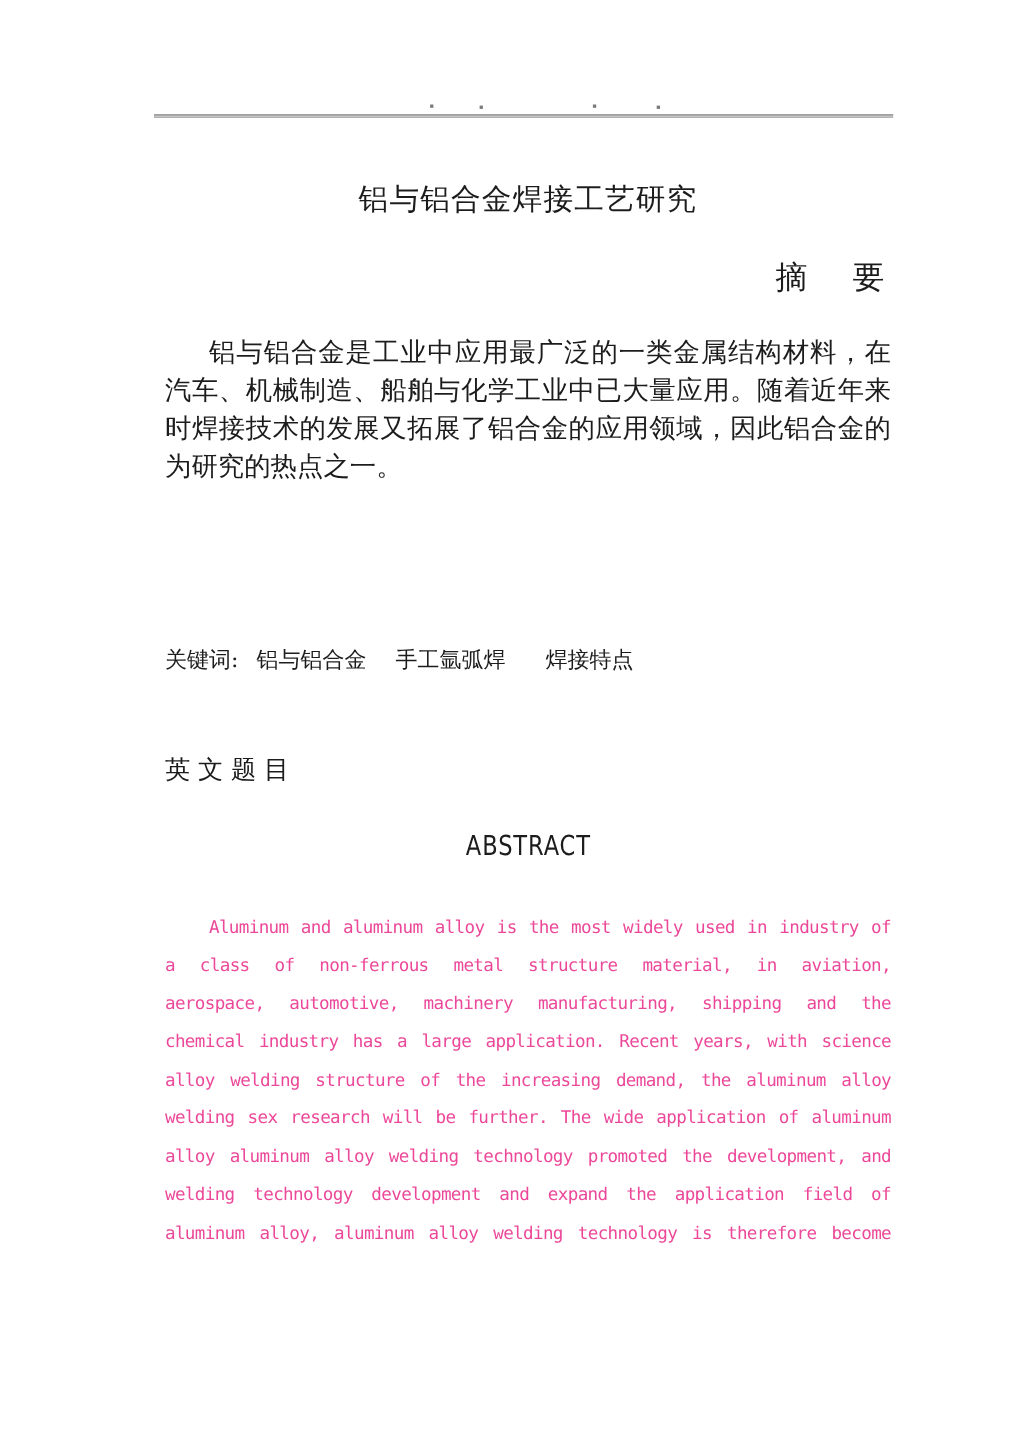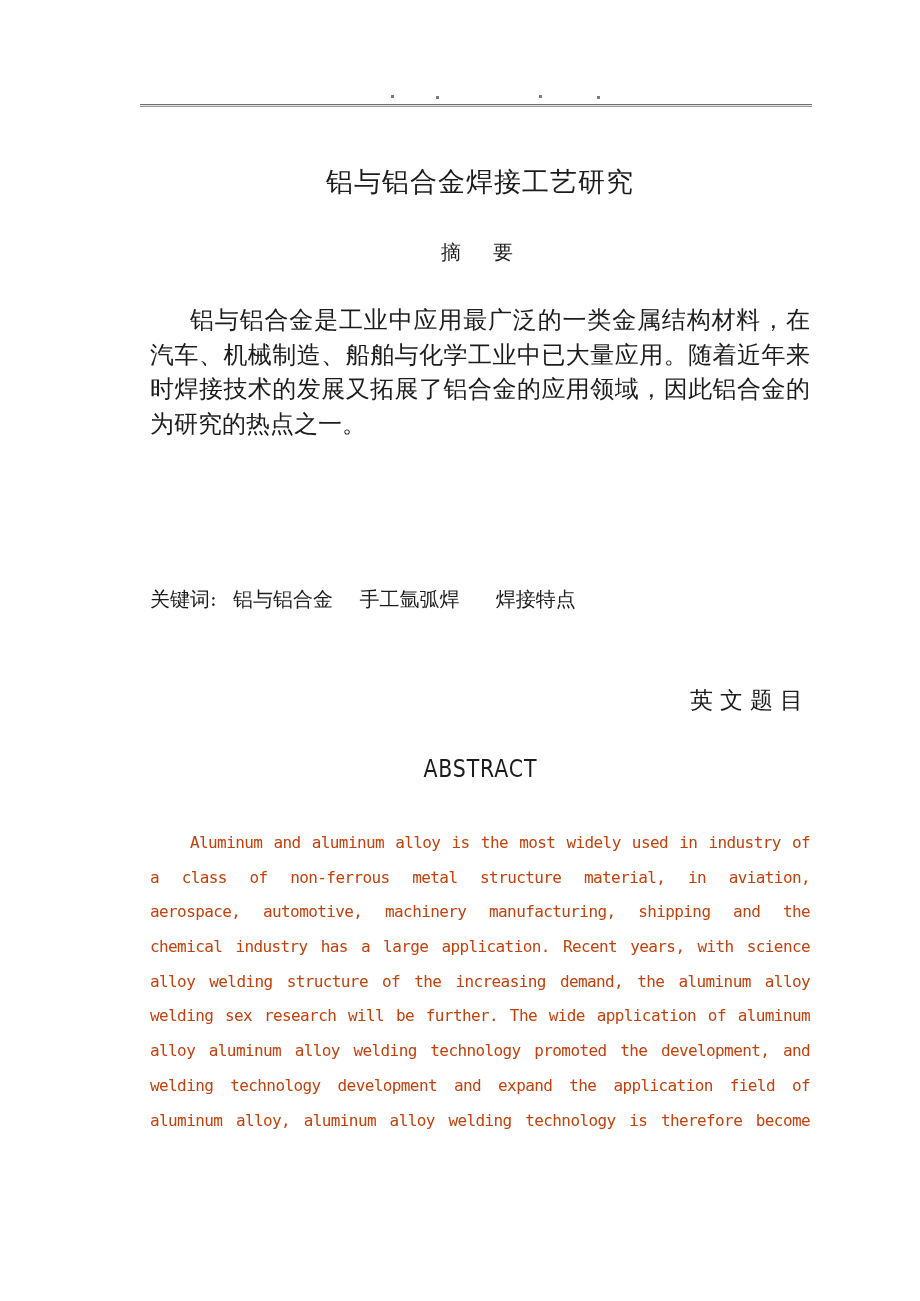--- a/index.html
+++ b/index.html
@@ -13,49 +13,49 @@
   .hdr-rule{
     position:absolute;left:140px;top:104px;width:672px;height:1px;
     border-top:1px solid #6f6f6f;border-bottom:1px solid #9a9a9a;background:#e3e3e3;
   }
   
   .doc-title{
     left:150px;top:166px;width:660px;text-align:center;
     font-size:27px;line-height:32px;letter-spacing:1px;white-space:nowrap;
   }
   .cn-head{
-    left:150px;top:237px;width:660px;text-align:center;
-    font-size:20px;line-height:30px;letter-spacing:6px;white-space:nowrap;
+    left:150px;top:237px;width:660px;text-align:right;
+    font-size:29px;line-height:30px;letter-spacing:6px;white-space:nowrap;
   }
   
   .cn-para{left:150px;top:303px;width:660px;font-size:24px;}
   .cn-para .line{height:34.6px;line-height:34.6px;overflow:hidden;}
   .just{text-align:justify;text-align-last:justify;}
   .indent-cn{padding-left:40px;}
   .indent-en{padding-left:40px;}
   
   .kw{left:150px;top:586px;width:660px;font-size:20px;line-height:26px;white-space:nowrap;}
   .kw .kw-label{margin-right:10px;}
   .kw .kw-item{margin-right:20px;}
   .kw .kw-item:nth-of-type(3){margin-right:30px;}
   .kw .kw-item:last-child{margin-right:0;}
   
   .en-title-head{
-    left:150px;top:686px;width:660px;text-align:right;
+    left:150px;top:686px;width:660px;text-align:left;
     font-size:23px;line-height:28px;letter-spacing:7px;white-space:nowrap;
   }
   .en-abs-head{
     left:150px;top:754px;width:660px;text-align:center;
     font-family:"DejaVu Sans",sans-serif;font-size:25px;line-height:30px;white-space:nowrap;
   }
   .en-abs-head .squeeze{display:inline-block;transform:scaleX(0.82);transform-origin:center;letter-spacing:1px;}
   
   .en-para{
     left:150px;top:826px;width:660px;
-    font-family:"DejaVu Sans Mono",monospace;font-size:16px;letter-spacing:-0.6px;color:#c2410c;
+    font-family:"DejaVu Sans Mono",monospace;font-size:16px;letter-spacing:-0.6px;color:#ec4899;
   }
   .en-para .line{height:34.7px;line-height:34.7px;overflow:hidden;}
   
   .footer{
     left:150px;top:1216px;width:660px;text-align:center;
     font-size:20px;line-height:24px;letter-spacing:2px;
   }
 </style>
 </head>
 <body>

